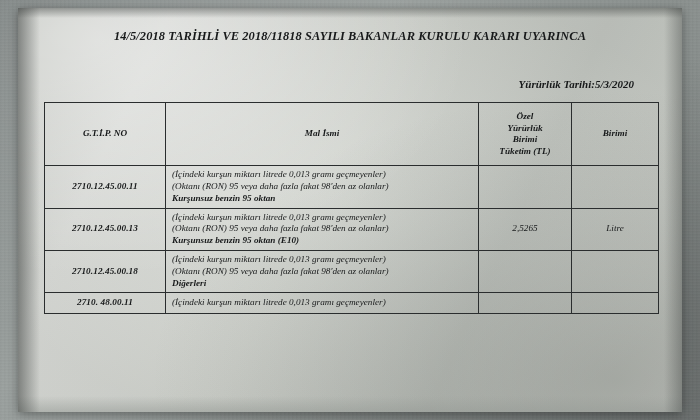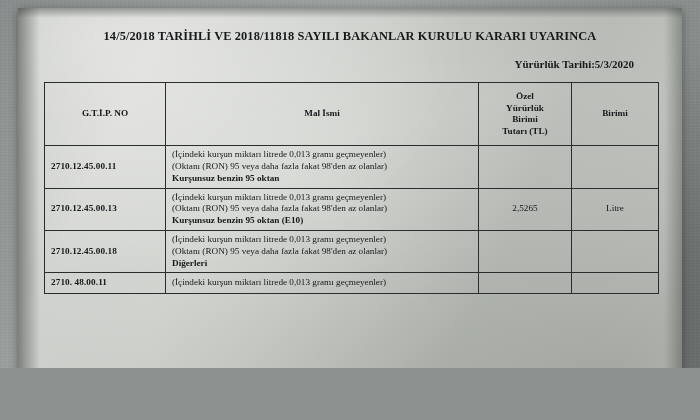--- a/index.html
+++ b/index.html
@@ -9,26 +9,27 @@
   body {
     width: 700px;
     height: 420px;
     overflow: hidden;
     font-family: "Liberation Serif", serif;
     background: #8d9190;
   }
   .page {
     position: relative;
     width: 700px;
-    height: 368px;
+    height: 420px;
     background:
       radial-gradient(ellipse at 20% 15%, rgba(255,255,255,0.10), rgba(0,0,0,0.00) 55%),
       radial-gradient(ellipse at 85% 80%, rgba(0,0,0,0.18), rgba(0,0,0,0.00) 60%),
       linear-gradient(135deg, #7f8584 0%, #9aa09e 35%, #868c8a 70%, #767b7a 100%);
     overflow: hidden;
+    font-style: italic;
   }
   .grain {
     position: absolute;
     inset: 0;
     pointer-events: none;
     background-image:
       repeating-linear-gradient(0deg, rgba(255,255,255,0.035) 0px, rgba(255,255,255,0.035) 1px, rgba(0,0,0,0.02) 2px, rgba(0,0,0,0.02) 3px),
       repeating-linear-gradient(90deg, rgba(0,0,0,0.025) 0px, rgba(0,0,0,0.025) 1px, rgba(255,255,255,0.02) 2px, rgba(255,255,255,0.02) 4px);
     opacity: .55;
   }
@@ -63,21 +64,21 @@
   }
   .title {
     text-align: center;
     font-weight: bold;
     font-size: 12.4px;
     line-height: 1.32;
     letter-spacing: .1px;
     margin: 6px 14px 0 14px;
   }
   .effective {
-    margin-top: 14px;
+    margin-top: 34px;
     text-align: right;
     font-weight: bold;
     font-size: 11px;
     padding-right: 22px;
   }
   table.tariff {
     margin-top: 12px;
     width: 100%;
     border-collapse: collapse;
     table-layout: fixed;
@@ -95,20 +96,21 @@
     font-size: 10.6px;
     height: 56px;
     padding: 2px 4px;
   }
   th.col-gtip { width: 108px; }
   th.col-name { width: 300px; }
   th.col-tax  { width: 80px; }
   th.col-unit { width: 74px; }
 
   td.gtip {
+    text-align: center;
     font-weight: bold;
     font-size: 10.2px;
     letter-spacing: .1px;
   }
   td.name {
     text-align: left;
     font-size: 9.3px;
   }
   td.name .ln {
     display: block;
@@ -184,21 +186,21 @@
 
       <table class="tariff">
         <thead>
           <tr>
             <th class="col-gtip">G.T.İ.P. NO</th>
             <th class="col-name">Mal İsmi</th>
             <th class="col-tax">
               <div>Özel</div>
               <div>Yürürlük</div>
               <div>Birimi</div>
-              <div>Tutarı (TL)</div>
+              <div>Tüketim (TL)</div>
             </th>
             <th class="col-unit">Birimi</th>
           </tr>
         </thead>
         <tbody>
           <tr>
             <td class="gtip">2710.12.45.00.11</td>
             <td class="name">
               <span class="ln">(İçindeki kurşun miktarı litrede 0,013 gramı geçmeyenler)</span>
               <span class="ln">(Oktanı (RON) 95 veya daha fazla fakat 98'den az olanlar)</span>

